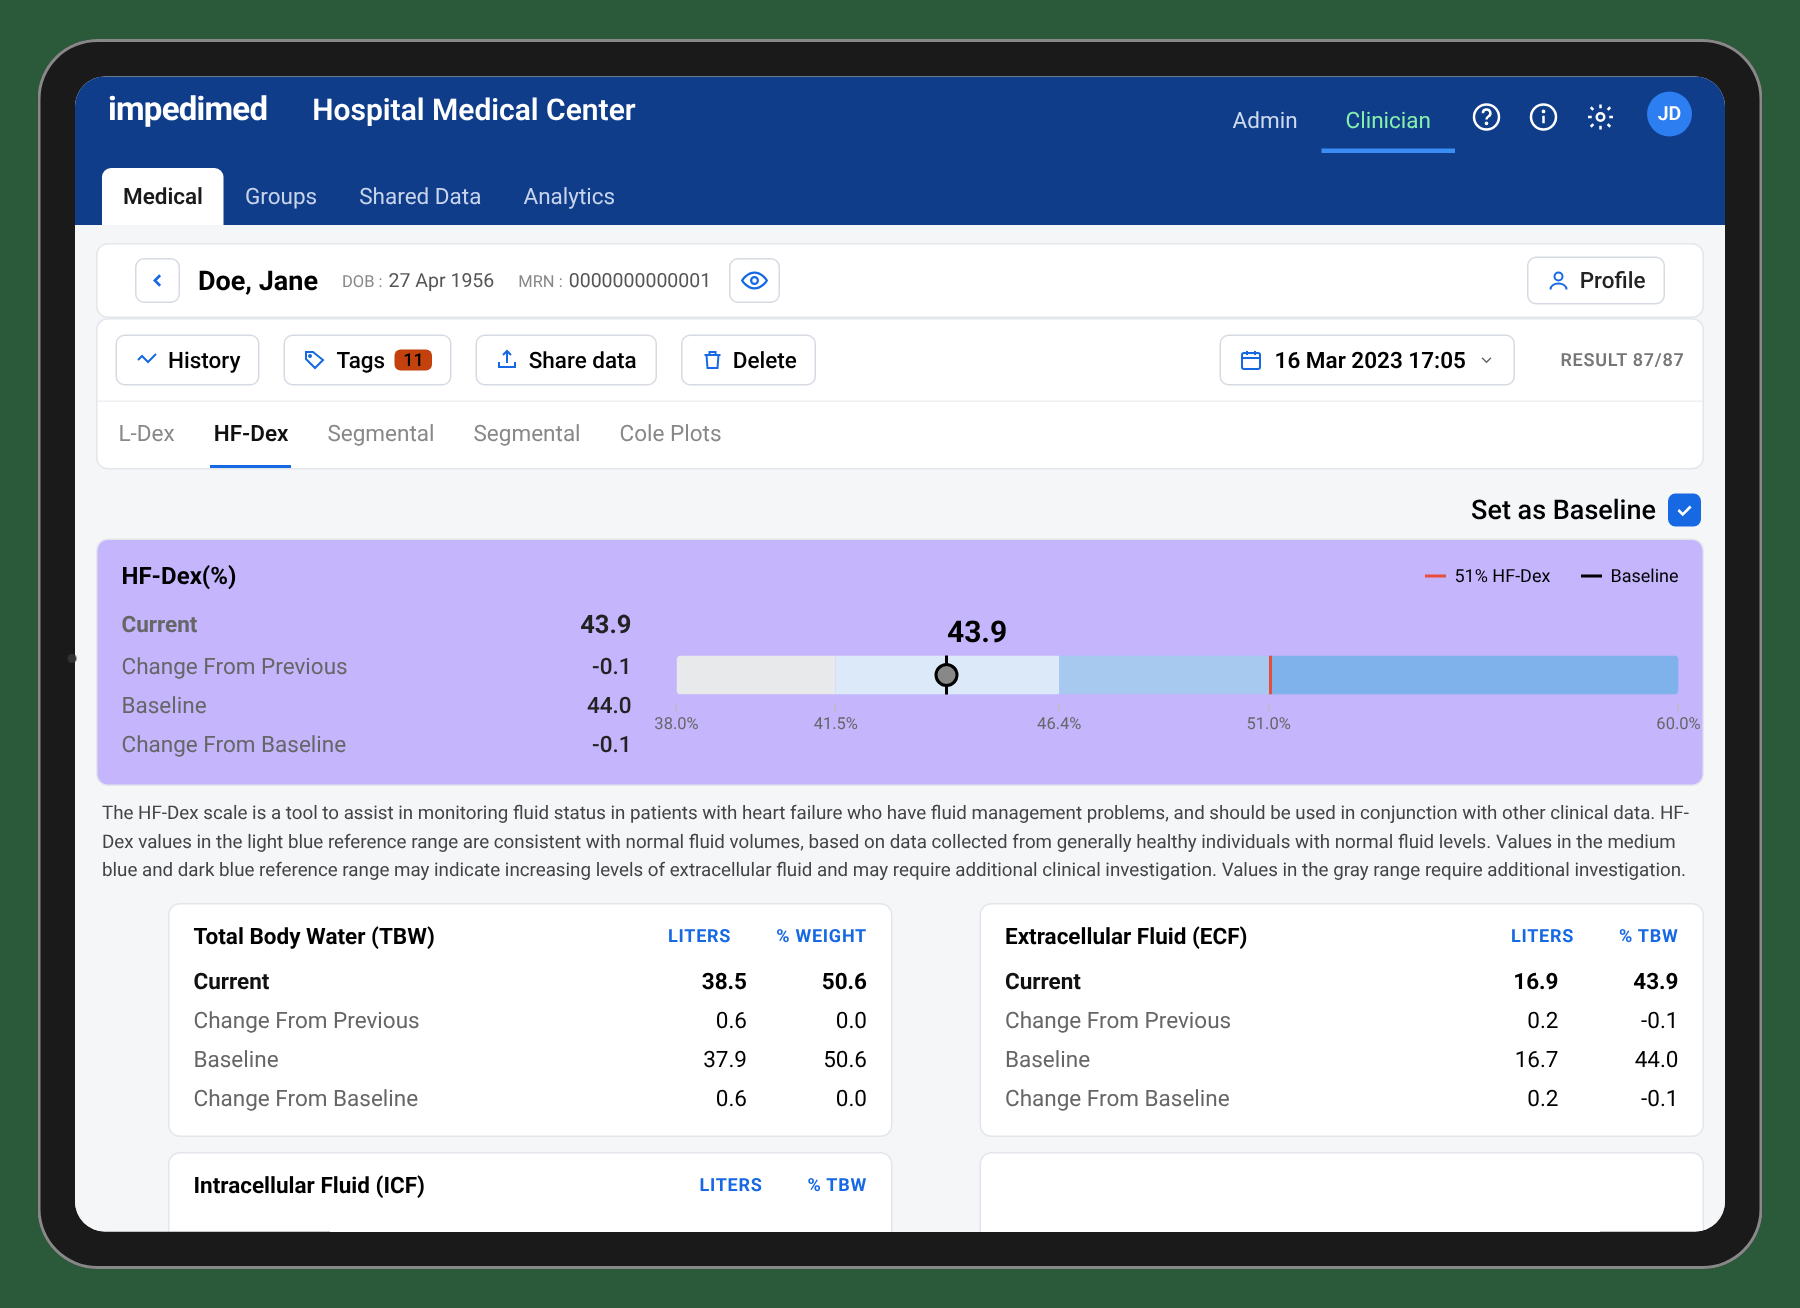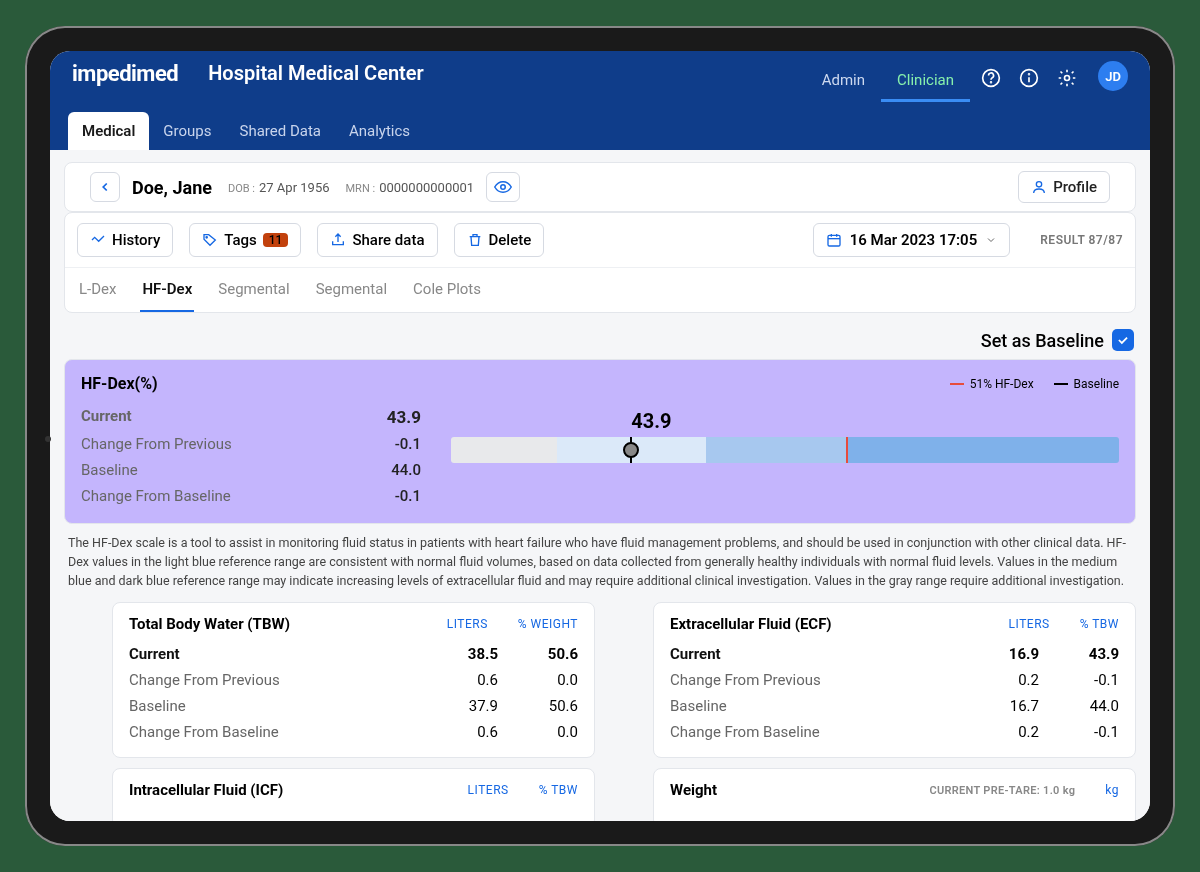--- a/index.html
+++ b/index.html
@@ -72,21 +72,21 @@
   .ticks { display:flex; justify-content:space-between; font-size:11px; color:#666; margin-top:6px; position:relative;}
   .tick { position:absolute; transform:translateX(-50%);}
   .tick::before { content:''; display:block; width:1px; height:5px; background:#bbb; margin:0 auto 2px;}
 
   .desc { font-size:12.5px; color:#444; line-height:1.5; margin-bottom:12px; padding:0 4px;}
 
   .grid2 { display:grid; grid-template-columns:1fr 1fr; gap:10px; }
   .data-card { background:#fff; border:1px solid #e3e6eb; border-radius:8px; padding:12px 16px;margin-left:48px;}
   .dc-head { display:flex; align-items:center; margin-bottom:8px;}
   .dc-title { font-weight:700; font-size:15px; }
-  .dc-cols { display:flex; gap:30px; font-size:12px; font-weight:400; color:#1668e3; letter-spacing:0.5px;align-items:center;}
+  .dc-cols { display:flex; gap:30px; font-size:12px; font-weight:700; color:#1668e3; letter-spacing:0.5px;align-items:center;}
   .dc-sub { font-size:11px; color:#888; font-weight:600; letter-spacing:0.3px;}
   .dc-row { display:flex; padding:4px 0; font-size:15px;}
   .dc-row .rl { flex:1; color:#666; }
   .dc-row.current .rl { font-weight:700; color:#111; }
   .dc-row .rv1, .dc-row .rv2 { width:80px; text-align:right; }
   .dc-row.current .rv1, .dc-row.current .rv2 { font-weight:700; }
 </style>
 </head>
 <body>
 
@@ -254,20 +254,27 @@
           <div class="chart">
             <div class="chart-value">43.9</div>
             <div class="bar">
               <div class="seg1" style="width:15.9%"></div>
               <div class="seg2" style="width:22.3%"></div>
               <div class="seg3" style="width:20.9%"></div>
               <div class="seg4" style="width:40.9%"></div>
               <div class="marker-cur" style="left:26.8%"></div>
               <div class="marker-51" style="left:59.1%"></div>
             </div>
+            <div class="ticks" style="height:20px;">
+              <div class="tick" style="left:0%">38.0%</div>
+              <div class="tick" style="left:15.9%">41.5%</div>
+              <div class="tick" style="left:38.2%">46.4%</div>
+              <div class="tick" style="left:59.1%">51.0%</div>
+              <div class="tick" style="left:100%">60.0%</div>
+            </div>
           </div>
         </div>
       </div>
 
       <div class="desc">The HF-Dex scale is a tool to assist in monitoring fluid status in patients with heart failure who have fluid management problems, and should be used in conjunction with other clinical data. HF-Dex values in the light blue reference range are consistent with normal fluid volumes, based on data collected from generally healthy individuals with normal fluid levels. Values in the medium blue and dark blue reference range may indicate increasing levels of extracellular fluid and may require additional clinical investigation. Values in the gray range require additional investigation.</div>
 
       <div class="grid2">
         <div class="data-card">
           <div class="dc-head">
               <div class="dc-title">Total Body Water (TBW)</div>
@@ -333,26 +340,18 @@
               <div class="dc-title">Intracellular Fluid (ICF)</div>
               <div class="spacer"></div>
               <div class="dc-cols">
                 <span>LITERS</span>
                 <span>% TBW</span>
               </div>
             </div>
           <div class="dc-row current"></div>
         </div>
         <div class="data-card">
-          <div class="dc-head">
-              <div class="dc-title">Weight</div>
-              <div class="spacer"></div>
-              <div class="dc-sub">CURRENT PRE-TARE: 1.0 kg</div>
-              <div class="dc-cols" style="margin-left:30px;">
-                <span>kg</span>
-              </div>
-            </div>
           <div class="dc-row current"></div>
         </div>
       </div>
     </div>
   </div>
 </div>
 
 </body></html>

